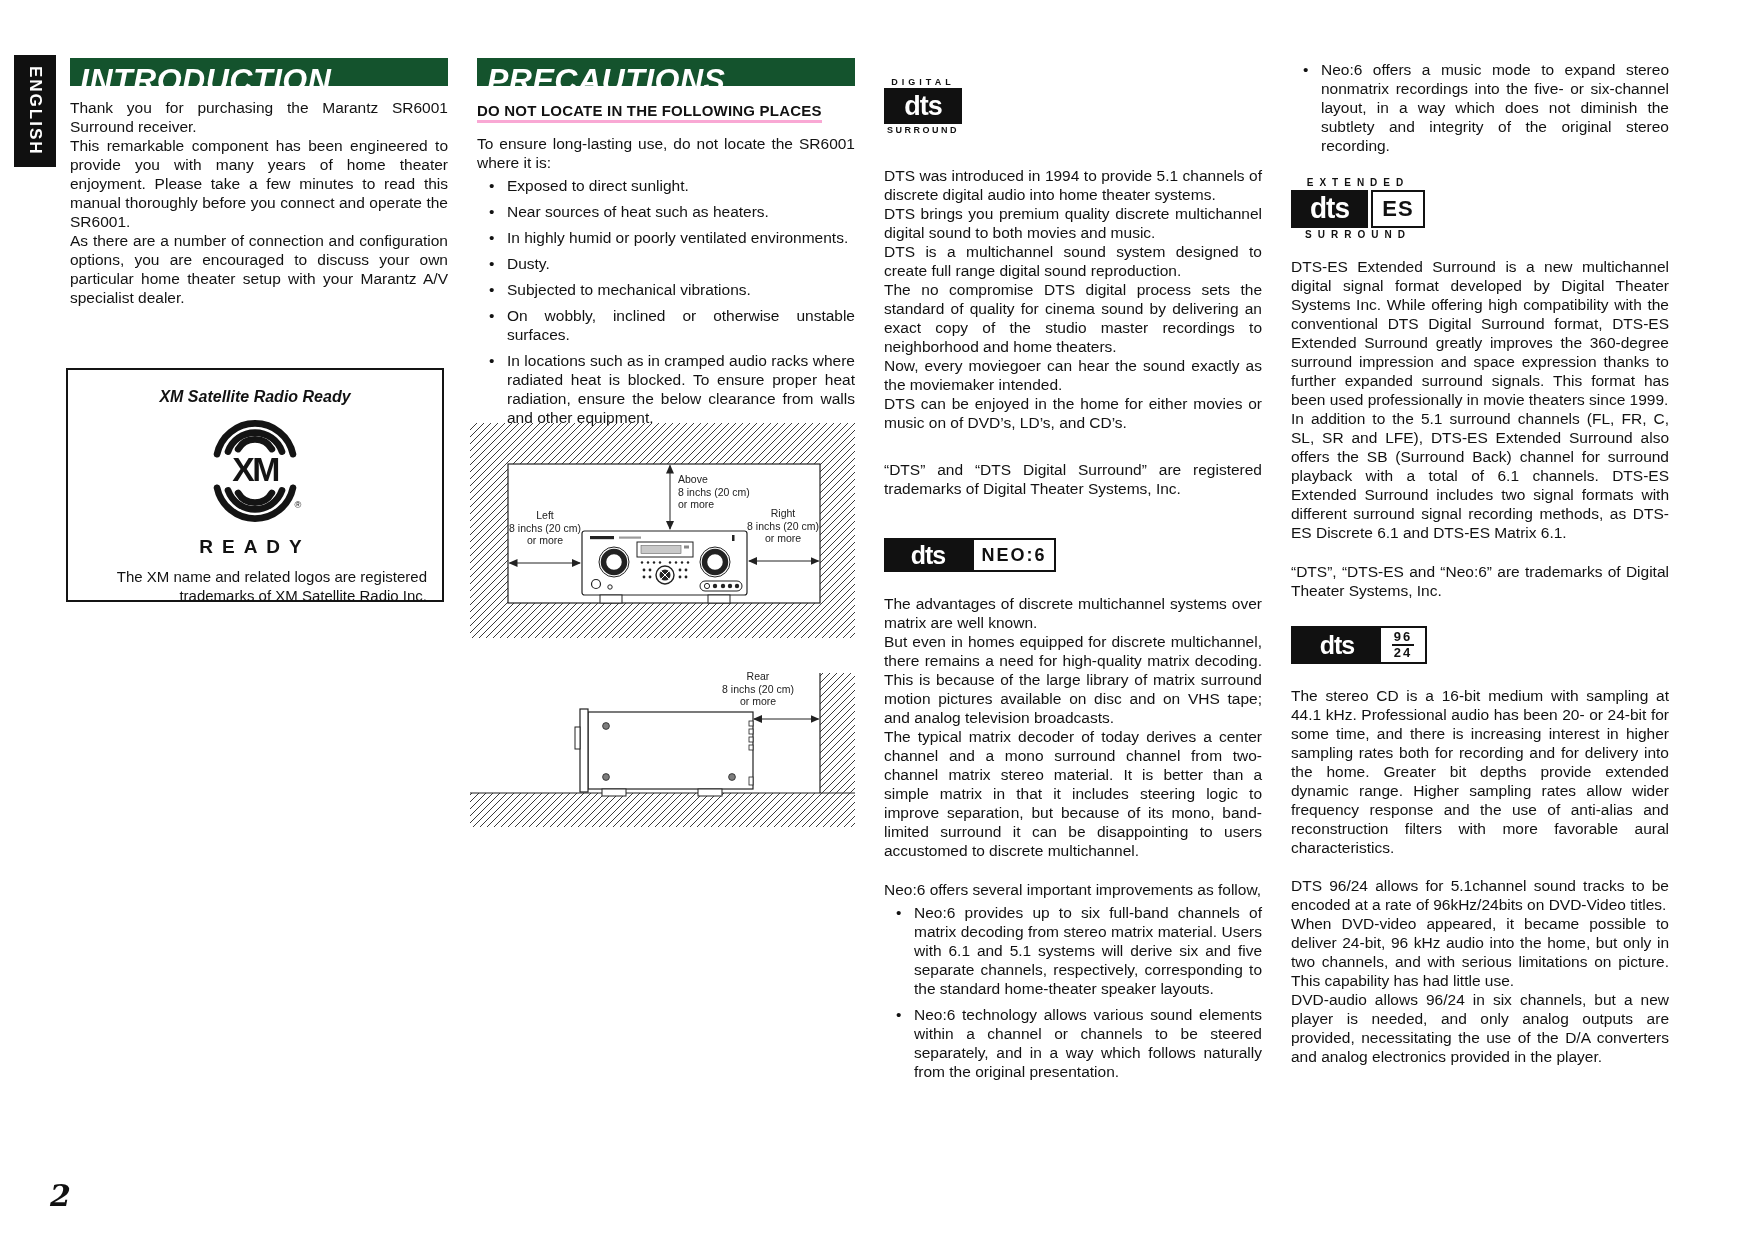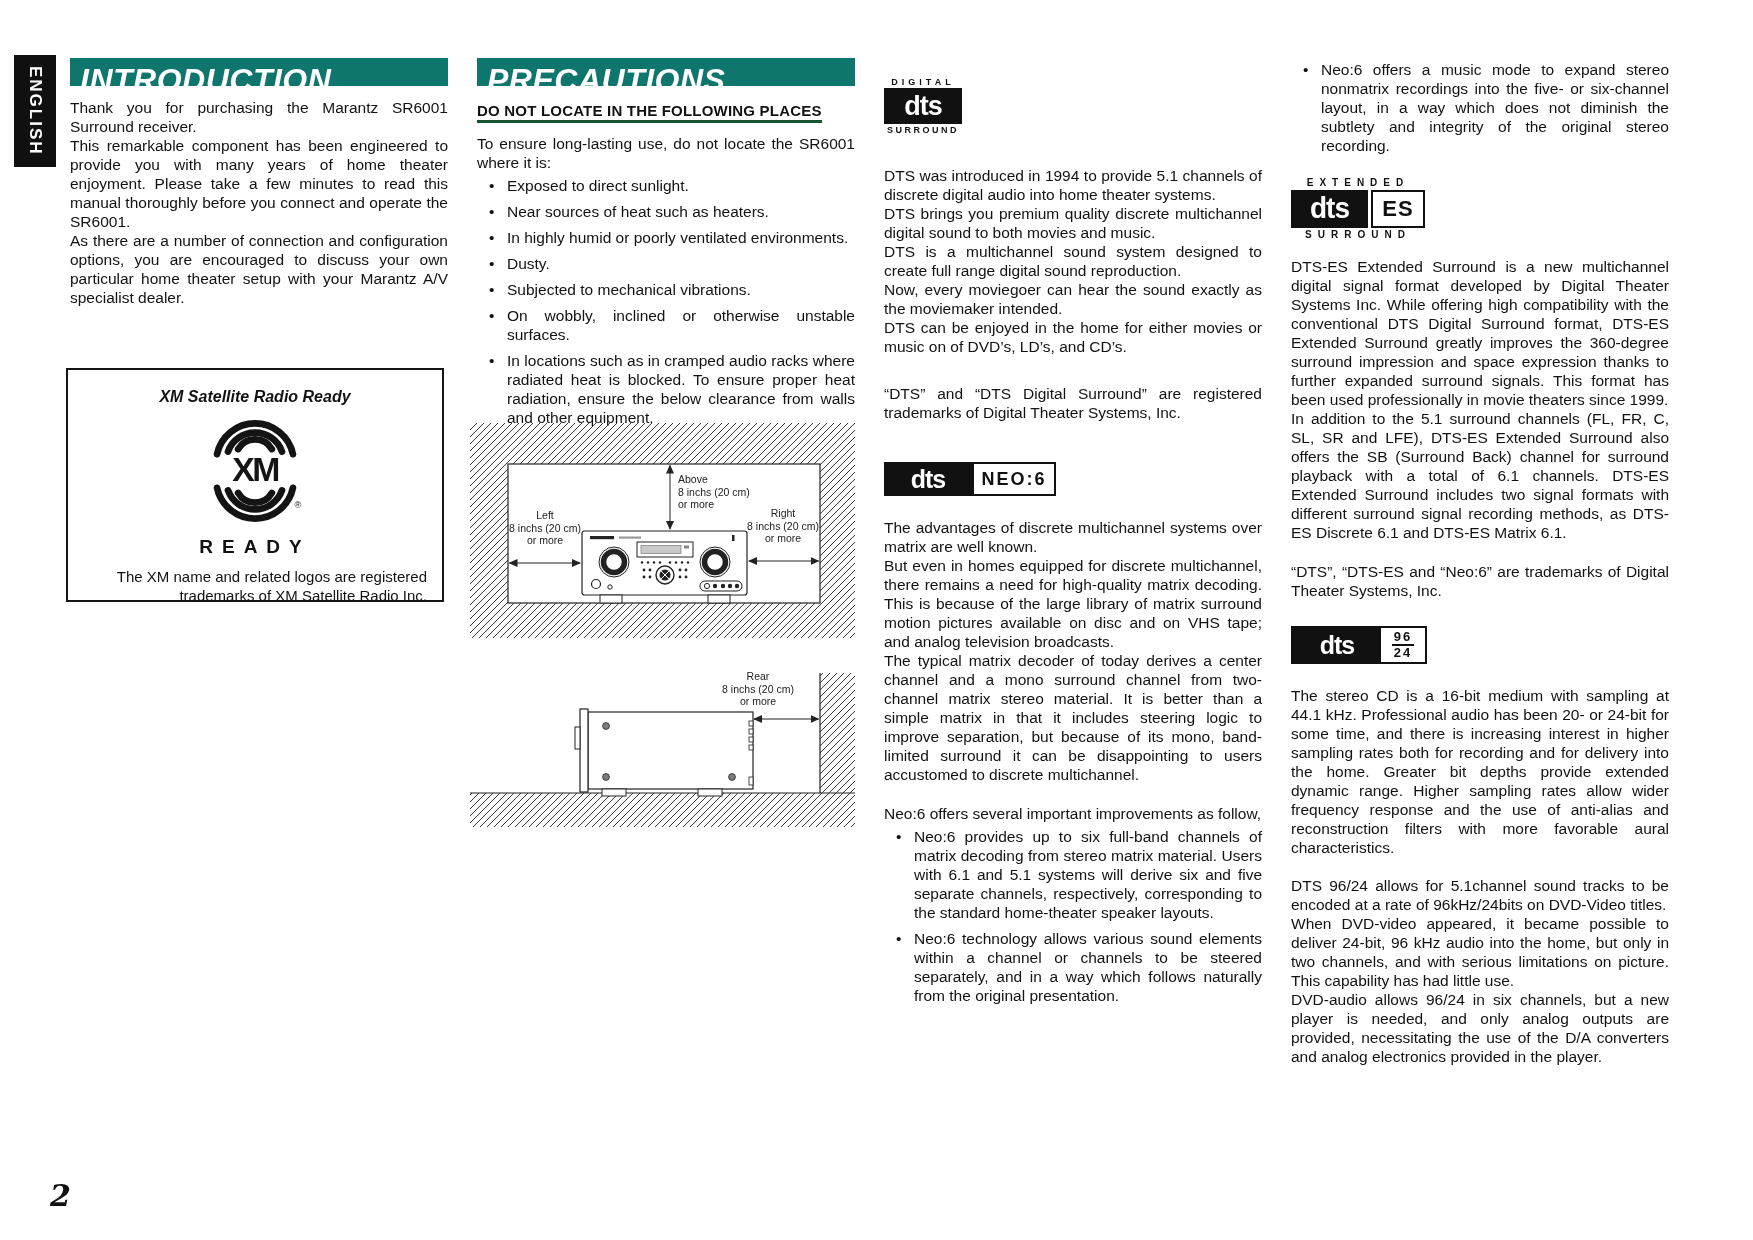--- a/index.html
+++ b/index.html
@@ -3,39 +3,39 @@
 <meta charset="utf-8">
 <style>
   html,body{margin:0;padding:0;background:#ffffff;}
   body{width:1753px;height:1240px;position:relative;font-family:"Liberation Sans",sans-serif;color:#121212;overflow:hidden;}
 
   
   .j{font-size:15.5px;line-height:19px;text-align:justify;margin:0;}
   .col{position:absolute;width:378px;top:58px;}
   #col1{left:70px;} #col2{left:477px;} #col3{left:884px;} #col4{left:1291px;}
 
-  .section-bar{height:28px;background:#0f766e;color:#ffffff;font-weight:bold;font-style:italic;
+  .section-bar{height:28px;background:#14532d;color:#ffffff;font-weight:bold;font-style:italic;
                font-size:32px;line-height:44px;padding-left:10px;letter-spacing:0.5px;box-sizing:border-box;}
 
   
   .lang-tab{position:absolute;left:14px;top:55px;width:42px;height:112px;background:#101010;color:#fff;
             display:flex;align-items:center;justify-content:center;writing-mode:vertical-rl;
             font-weight:bold;font-size:17px;letter-spacing:2px;}
 
   
   .intro-paras{margin-top:12px;}
   .xm-box{position:absolute;left:66px;top:368px;width:378px;height:234px;border:2.5px solid #141414;box-sizing:border-box;padding:10px 15px;}
   .xm-title{font-weight:bold;font-style:italic;font-size:16px;text-align:center;margin-top:8px;}
   .xm-logo-wrap{text-align:center;margin-top:6px;}
   .xm-ready{text-align:center;font-weight:bold;font-size:19px;letter-spacing:9px;margin-top:2px;}
   .xm-note{font-size:15px;line-height:19px;margin-top:9px;text-align:right;}
 
   
   .dn-heading{display:inline-block;font-weight:bold;font-size:15px;letter-spacing:0.2px;
-              border-bottom:3px solid #14532d;padding-bottom:1px;margin-top:16px;}
+              border-bottom:3px solid #f9a8d4;padding-bottom:1px;margin-top:16px;}
   .pre-intro{margin-top:11px;}
   .blist{list-style:none;margin:4px 0 0 0;padding:0;}
   .blist li{position:relative;padding-left:30px;margin-top:7px;font-size:15.5px;line-height:19px;text-align:justify;}
   .blist li::before{content:"\2022";position:absolute;left:12px;}
   .blist li:first-child{margin-top:0;}
 
   
   .diagram{position:absolute;left:470px;width:385px;}
   #diagram1{top:423px;height:215px;}
   #diagram2{top:662px;height:175px;}
@@ -246,20 +246,21 @@
     <div class="dts-black box-dts-main">
         <span class="dts-word">dts</span>
       </div>
     <div class="logo-cap tight">SURROUND</div>
   </div>
 
   <div class="mt30">
     <p class="j">DTS was introduced in 1994 to provide 5.1 channels of discrete digital audio into home theater systems.</p>
     <p class="j">DTS brings you premium quality discrete multichannel digital sound to both movies and music.</p>
     <p class="j">DTS is a multichannel sound system designed to create full range digital sound reproduction.</p>
+    <p class="j">The no compromise DTS digital process sets the standard of quality for cinema sound by delivering an exact copy of the studio master recordings to neighborhood and home theaters.</p>
     <p class="j">Now, every moviegoer can hear the sound exactly as the moviemaker intended.</p>
     <p class="j">DTS can be enjoyed in the home for either movies or music on of DVD’s, LD’s, and CD’s.</p>
   </div>
 
   <p class="j mt28">“DTS” and “DTS Digital Surround” are registered trademarks of Digital Theater Systems, Inc.</p>
 
   <div class="logo-neo6">
     <div class="dts-black neo6-dts">
         <span class="dts-word">dts</span>
       </div>

